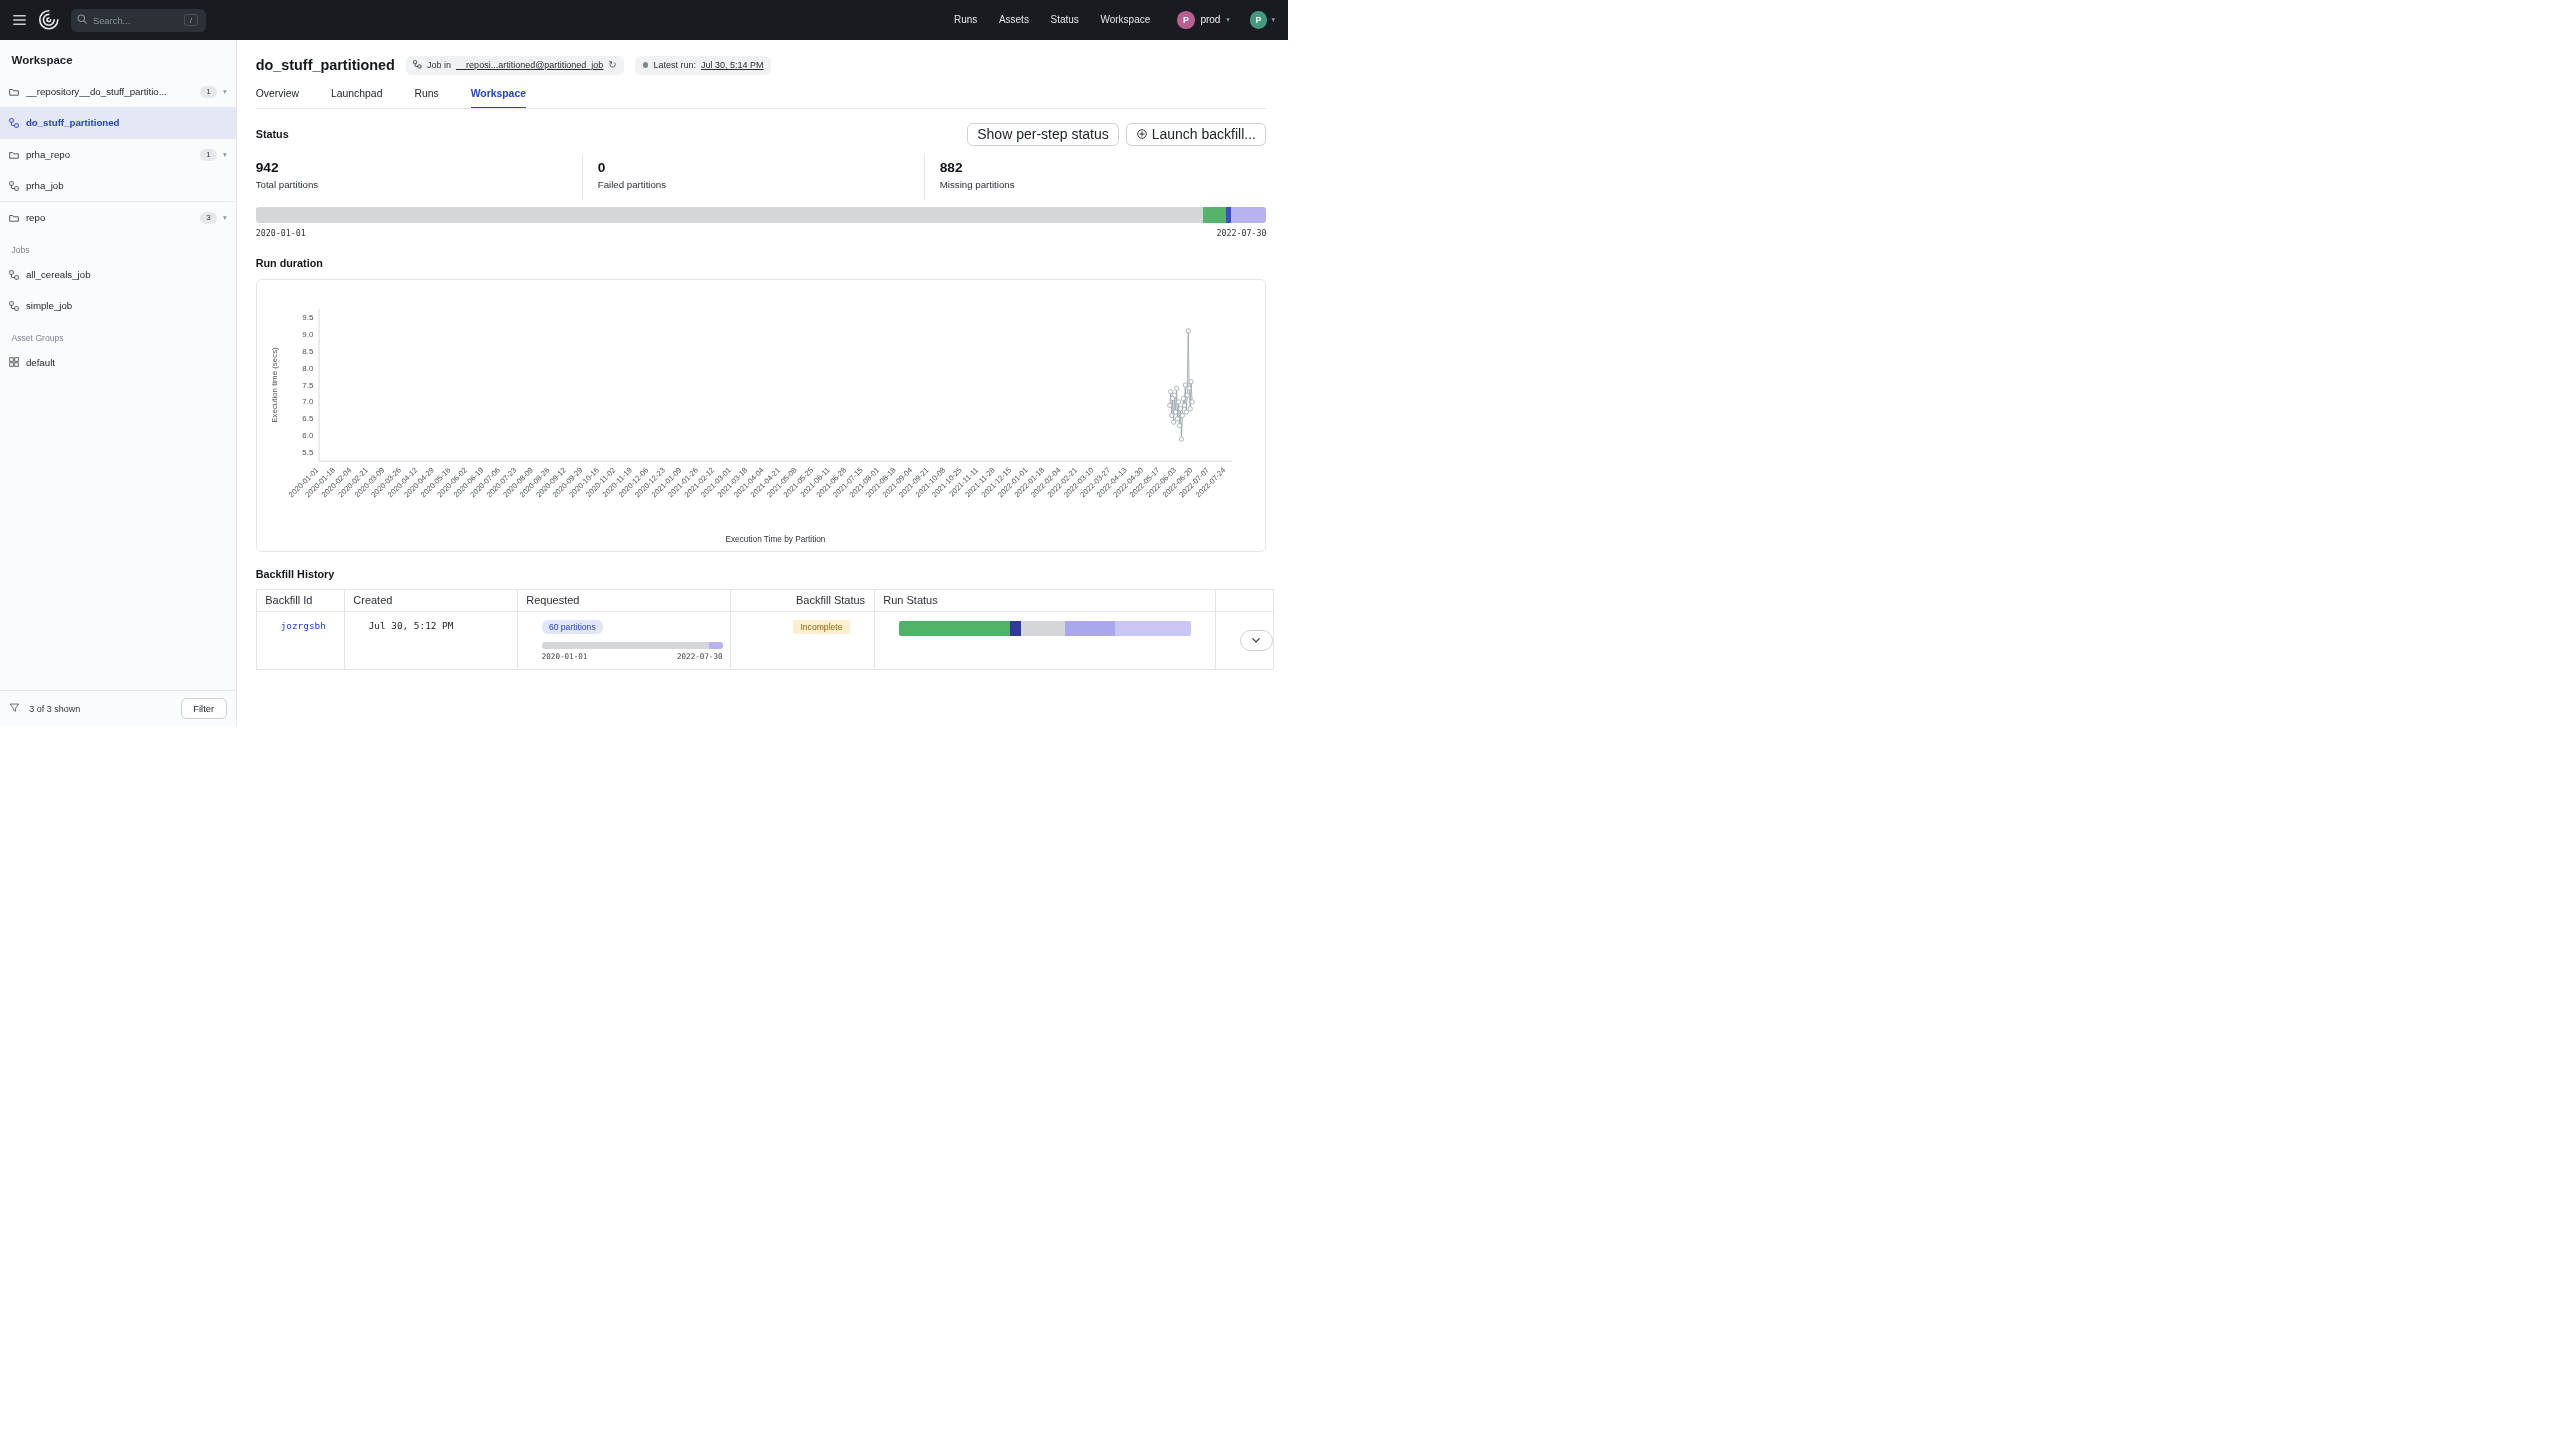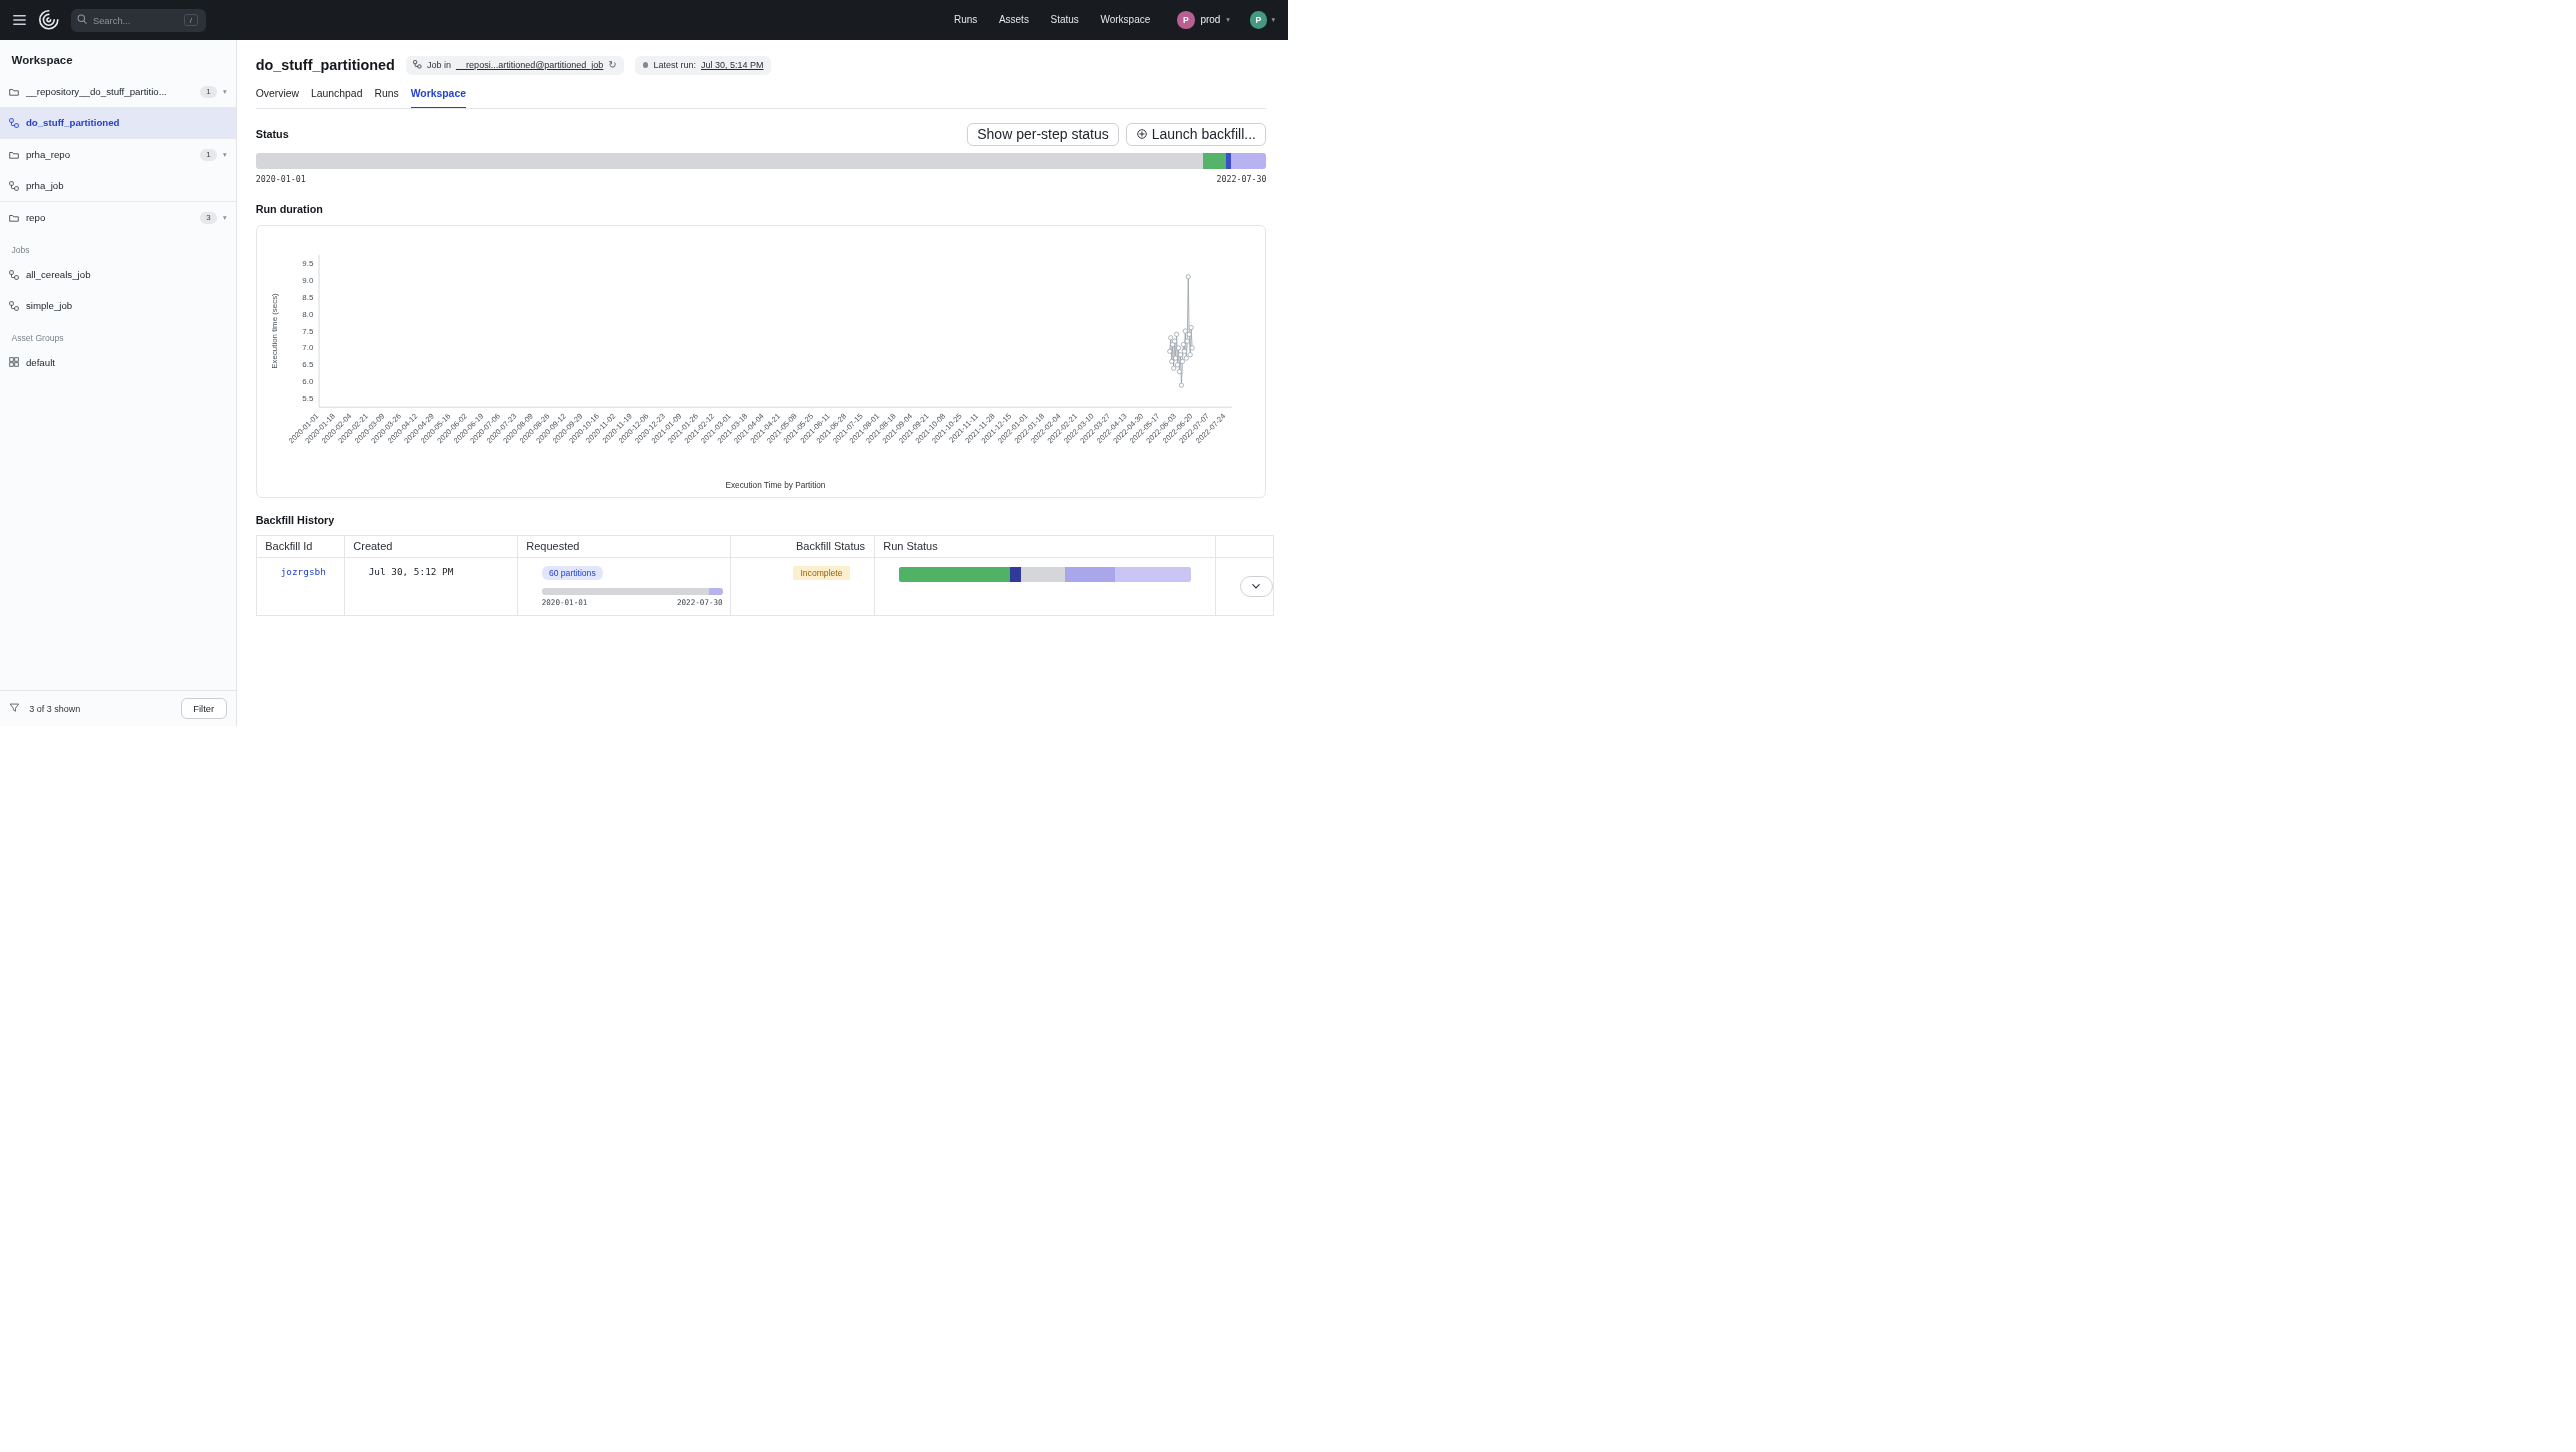--- a/index.html
+++ b/index.html
@@ -42,21 +42,21 @@
 
   
   .main { flex:1; padding:0 21.6px 0 18.7px; overflow:hidden; }
   .page-header { padding-top:16px; display:flex; align-items:center; gap:11.5px; }
   .page-title { font-size:14.4px; font-weight:700; color:#15181c; }
   .chip { background:#f1f2f4; border-radius:5.8px; height:18.7px; display:inline-flex; align-items:center; gap:5px; padding:0 7.2px; font-size:9px; color:#30353b; }
   .chip .link { color:#272c33; text-decoration:underline; text-underline-offset:1.4px; cursor:pointer; }
   .chip .dot { width:5.8px; height:5.8px; border-radius:50%; background:#7f8a90; }
   .refresh { color:#5a636d; font-size:10px; cursor:pointer; line-height:1; }
 
-  .tabs { margin-top:13px; display:flex; gap:12px; border-bottom:0.7px solid #e3e5e8; }
+  .tabs { margin-top:13px; display:flex; gap:32px; border-bottom:0.7px solid #e3e5e8; }
   .tab { padding-bottom:8.6px; font-size:10.4px; color:#21262c; cursor:pointer; }
   .tab.active { color:#2443d0; font-weight:600; border-bottom:1.4px solid #2443d0; margin-bottom:-0.7px; }
 
   .status-head { margin-top:14.4px; display:flex; align-items:center; justify-content:space-between; }
   .section-h { font-size:10.8px; font-weight:700; color:#15181c; }
   .btn-row { display:flex; gap:7.2px; }
   .btn { height:23px; border:0.7px solid #ccd0d5; background:#fff; border-radius:5.8px; font-size:14px; color:#21262c; display:flex; align-items:center; gap:5px; padding:0 9.4px; cursor:pointer; font-family:"Liberation Sans",sans-serif; }
 
   .stats { margin-top:8.6px; display:flex; }
   .stat { flex:1; padding:5.8px 0 10px; }
@@ -282,20 +282,34 @@
         <button class="btn">
           <svg width="10" height="10" viewBox="0 0 14 14" fill="none">
               <circle cx="7" cy="7" r="6" stroke="#21262c" stroke-width="1.3"></circle>
               <path d="M7 4v6M4 7h6" stroke="#21262c" stroke-width="1.3" stroke-linecap="round"></path>
             </svg>
           <span>Launch backfill...</span>
         </button>
       </div>
     </div>
 
+    <div class="stats">
+      <div class="stat">
+        <div class="stat-value">942</div>
+        <div class="stat-label">Total partitions</div>
+      </div>
+      <div class="stat">
+        <div class="stat-value">0</div>
+        <div class="stat-label">Failed partitions</div>
+      </div>
+      <div class="stat">
+        <div class="stat-value">882</div>
+        <div class="stat-label">Missing partitions</div>
+      </div>
+    </div>
 
     <div class="seg-bar">
         <div style="flex: 0 0 93.7%; background: rgb(212, 214, 218);"></div>
         <div style="flex: 0 0 2.3%; background: rgb(85, 179, 106);"></div>
         <div style="flex: 0 0 0.5%; background: rgb(61, 78, 203);"></div>
         <div style="flex: 0 0 3.5%; background: rgb(182, 179, 240);"></div>
       </div>
     <div class="bar-range">
       <span>2020-01-01</span>
       <span>2022-07-30</span>

